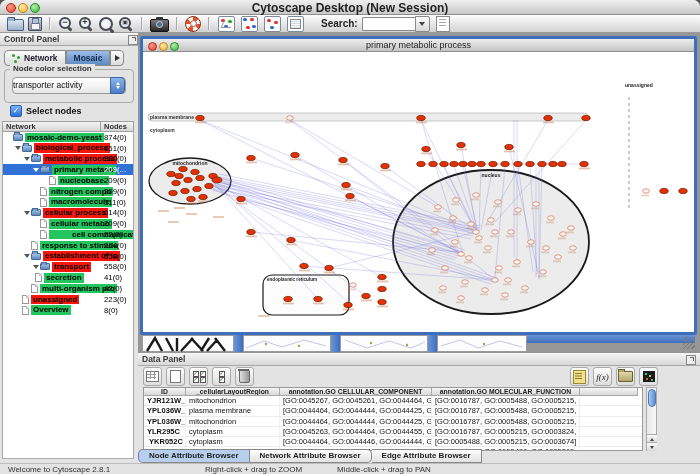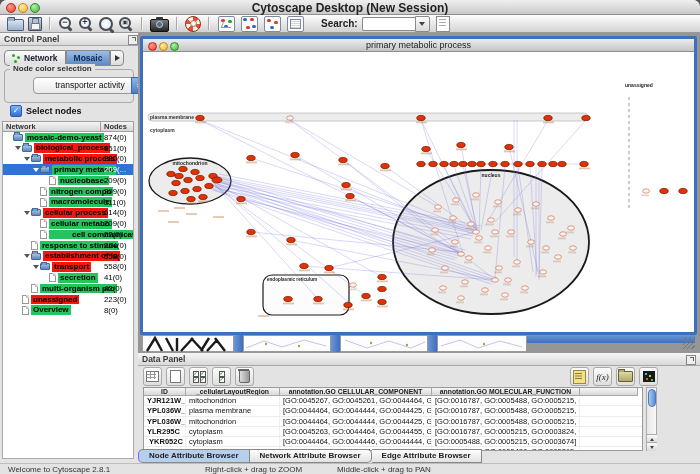--- a/index.html
+++ b/index.html
@@ -66,21 +66,21 @@
        border:1px solid #8a8a8a;background:linear-gradient(#fbfbfb,#dcdcdc);padding:0 7px;display:flex;align-items:center;}
   .tab.first{border-radius:4px 0 0 4px;}
   .tab.sel{background:linear-gradient(#9dbde6,#5d8ac4);color:#102a50;}
   .tab.arrow{border-radius:0 4px 4px 0;width:12px;padding:0;justify-content:center;}
   .tri-rt{width:0;height:0;border-top:3.5px solid transparent;border-bottom:3.5px solid transparent;border-left:5px solid #333;}
   .neticon{width:9px;height:9px;position:relative;margin-right:3px;}
   .neticon i{position:absolute;width:3px;height:3px;border-radius:50%;background:#2fa32f;}
   #groupbox{left:4px;top:36px;width:128px;height:32px;border:1px solid #aaa;border-radius:4px;}
   #group-label{left:10px;top:31px;background:#e3e3e3;padding:0 3px;font-size:8px;font-weight:bold;color:#333;}
   #dropdown{left:12px;top:44px;width:112px;height:15px;background:linear-gradient(#ffffff,#e8e8e8);
-     border:1px solid #999;border-radius:4px;font-size:8.5px;line-height:15px;text-align:center;color:#111;margin-left:21px;}
+     border:1px solid #999;border-radius:4px;font-size:8.5px;line-height:15px;text-align:left;color:#111;}
   #dropdown .ddbtn{position:absolute;right:0;top:-1px;width:13px;height:15px;border-radius:0 4px 4px 0;
      background:linear-gradient(#8cb6ea,#4a7cc8);border:1px solid #3a64a8;display:flex;flex-direction:column;align-items:center;justify-content:center;gap:1px;}
   .tri-up-s{width:0;height:0;border-left:2.5px solid transparent;border-right:2.5px solid transparent;border-bottom:3px solid #fff;}
   .tri-dn-s{width:0;height:0;border-left:2.5px solid transparent;border-right:2.5px solid transparent;border-top:3px solid #fff;}
   #cbrow{left:10px;top:72px;display:flex;align-items:center;gap:4px;}
   .cb{width:10px;height:10px;border-radius:2px;background:linear-gradient(#7db3f5,#2f6fd8);
       border:1px solid #2a5cae;color:#fff;font-size:8px;font-weight:bold;text-align:center;line-height:10px;}
   #cb-label{font-size:9px;font-weight:bold;color:#111;}
   #treehead{left:2px;top:88px;width:132px;height:11px;display:flex;}
   .thcell{background:linear-gradient(#f4f4f4,#d6d6d6);border:1px solid #a0a0a0;border-left:none;
@@ -346,21 +346,21 @@
           <span class="tcount">558(0)</span>
         </div>
         <div class="trow" style="padding-left: 29px;">
           <span class="arr-slot">
             <span class="tri-tree"></span>
           </span>
           <span class="tfold"></span>
           <span class="tlabel red" style="max-width: 65px;">transport</span>
           <span class="tcount">558(0)</span>
         </div>
-        <div class="trow" style="padding-left: 38px;">
+        <div class="trow" style="padding-left: 24px;">
           <span class="arr-slot"></span>
           <span class="tfile"></span>
           <span class="tlabel green" style="max-width: 56px;">secretion</span>
           <span class="tcount">41(0)</span>
         </div>
         <div class="trow" style="padding-left: 20px;">
           <span class="arr-slot"></span>
           <span class="tfile"></span>
           <span class="tlabel green" style="max-width: 74px;">multi-organism pro</span>
           <span class="tcount">42(0)</span>

